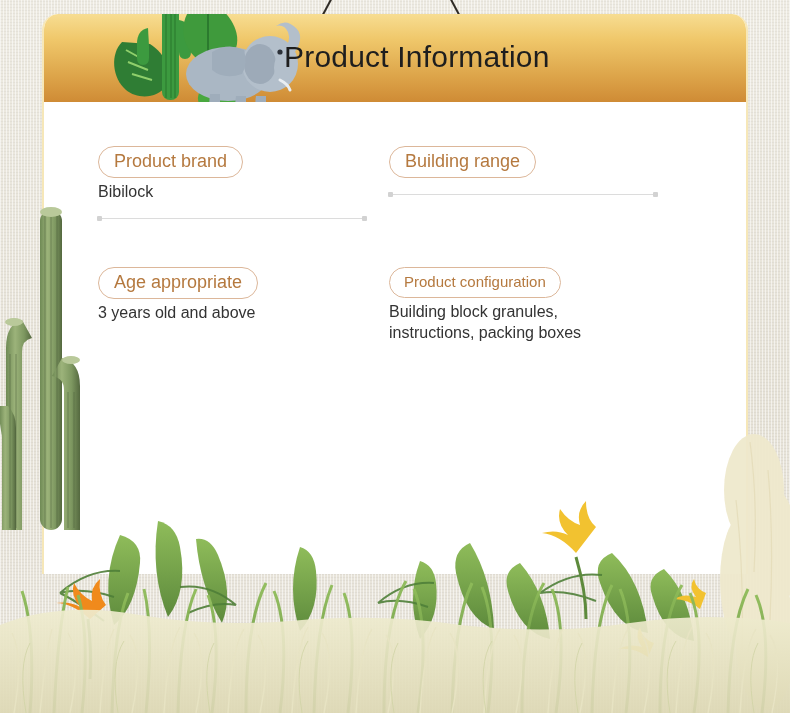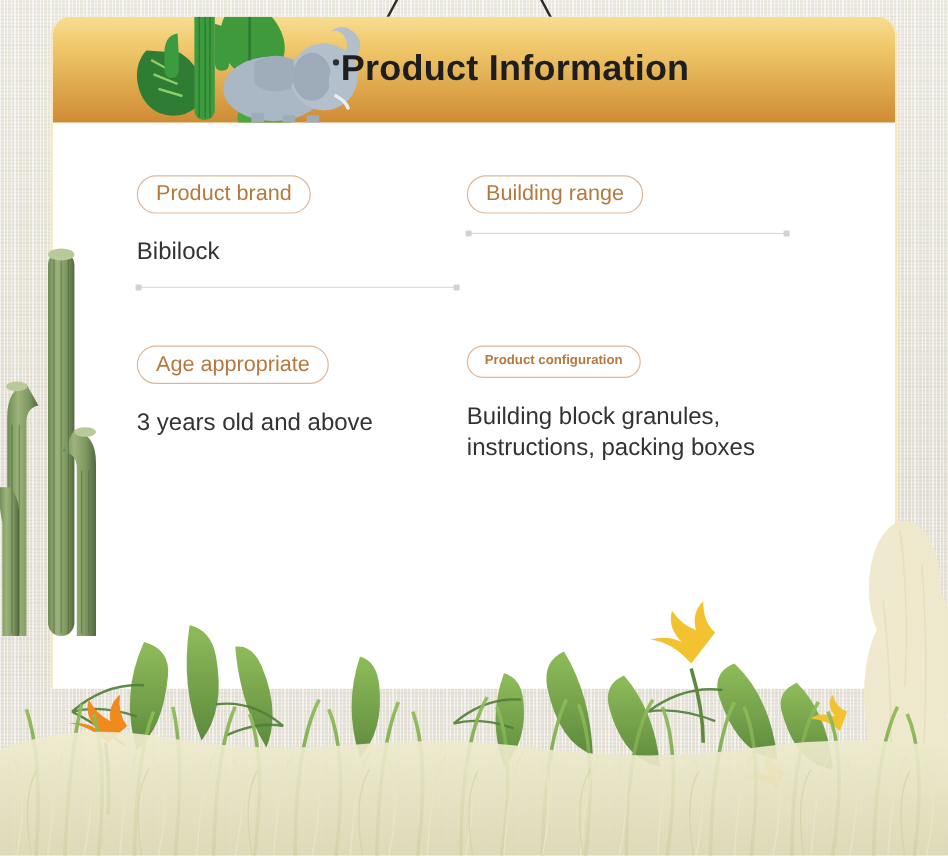--- a/index.html
+++ b/index.html
@@ -29,56 +29,56 @@
     overflow:hidden;
   }
   #card-header{
     position:relative;height:88px;
     background:linear-gradient(180deg,#f7dd92 0%, #f0c86b 28%, #dda54a 70%, #cf8b35 100%);
     border-radius:14px 14px 0 0;
     overflow:hidden;
   }
   #header-title{
     position:absolute;left:240px;top:50%;transform:translateY(-52%);
-    font-size:30px;font-weight:700;color:#1e1e1e;letter-spacing:.2px;
+    font-size:30px;font-weight:400;color:#1e1e1e;letter-spacing:.2px;
     white-space:nowrap;
   }
   #hdr-art{position:absolute;left:60px;top:-16px;width:220px;height:116px;}
 
   
   .top-line{position:absolute;width:2px;background:#2e2a25;transform-origin:top center;}
   #top-line-left{left:334px;top:-8px;height:30px;transform:rotate(28deg);}
   #top-line-right{left:446px;top:-8px;height:30px;transform:rotate(-28deg);}
 
   
   #fields{
     position:absolute;left:0;top:88px;width:100%;
     padding:44px 0 0 0;box-sizing:border-box;
   }
   .field-row{display:flex;}
   .field{position:relative;box-sizing:border-box;}
-  .field.col-left{width:335px;padding-left:70px;}
+  .field.col-left{width:335px;padding-left:54px;}
   .field.col-right{width:335px;padding-left:10px;}
 
   .pill{
     display:inline-block;
     border:1.5px solid #dcb79a;
     border-radius:16px;
     padding:5px 15px 6px 15px;
     color:#b5793f;
     font-size:18px;
     line-height:1.05;
     background:#fff;
     white-space:nowrap;
   }
-  .pill.small{font-size:11px;padding:6px 14px 7px 14px;font-weight:bold;}
+  .pill.small{font-size:15px;padding:6px 14px 7px 14px;}
 
   .value{
-    margin-top:20px;
-    font-size:20px;
+    margin-top:4px;
+    font-size:16px;
     color:#333333;
     line-height:1.28;
     white-space:pre-line;
   }
   .rule{
     margin-top:16px;width:268px;height:1px;background:#dcdcdc;position:relative;
   }
   .rule::before,.rule::after{
     content:"";position:absolute;top:-2px;width:5px;height:5px;background:#d2d2d2;border-radius:1px;
   }

